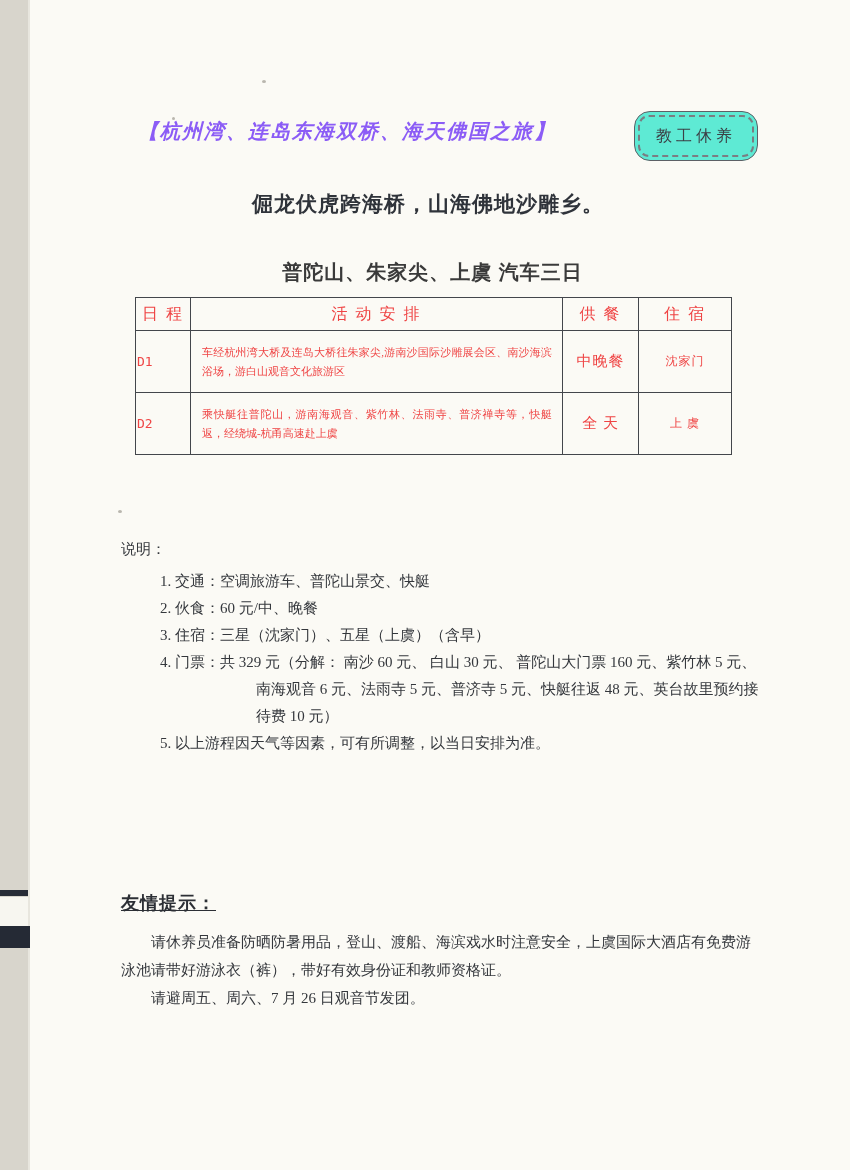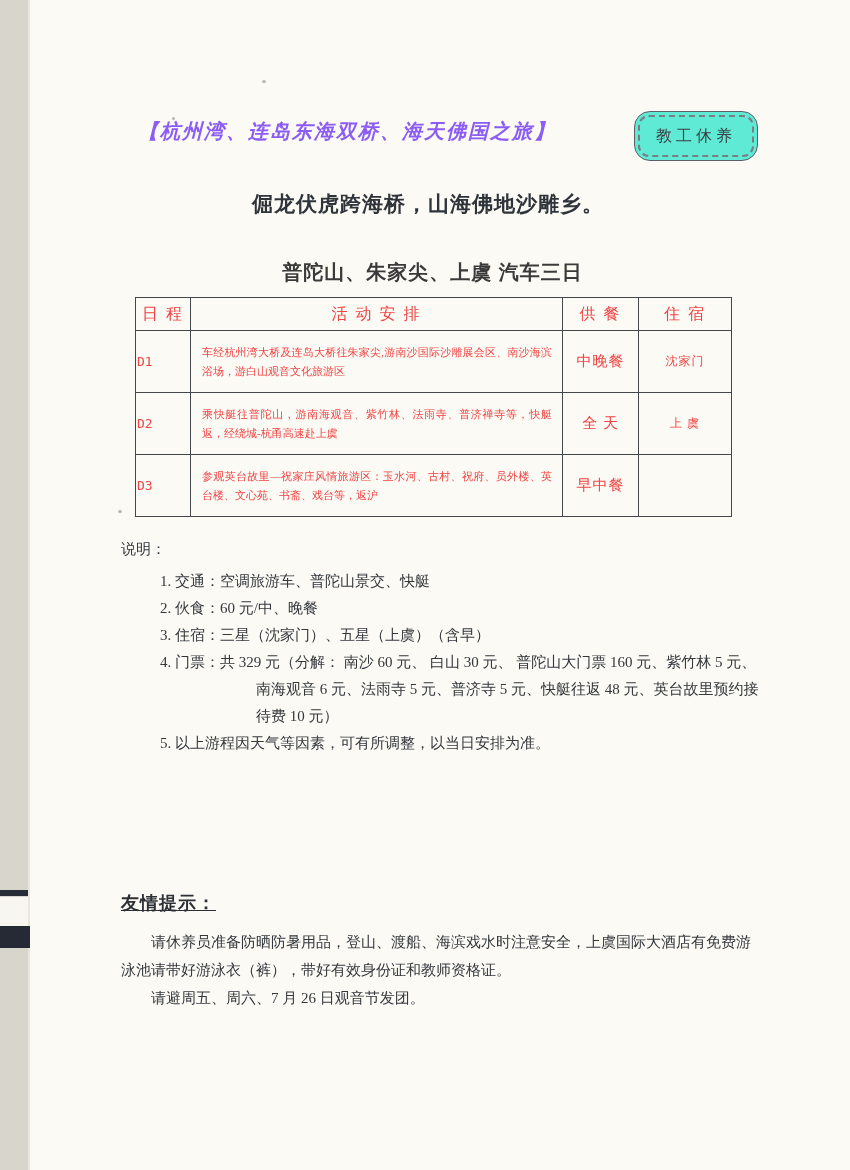--- a/index.html
+++ b/index.html
@@ -115,26 +115,20 @@
     <td class="act">车经杭州湾大桥及连岛大桥往朱家尖,游南沙国际沙雕展会区、南沙海滨浴场，游白山观音文化旅游区</td>
     <td class="meal">中晚餐</td>
     <td class="stay">沈家门</td>
   </tr>
   <tr class="r">
     <td class="day">D2</td>
     <td class="act">乘快艇往普陀山，游南海观音、紫竹林、法雨寺、普济禅寺等，快艇返，经绕城-杭甬高速赴上虞</td>
     <td class="meal">全 天</td>
     <td class="stay">上 虞</td>
   </tr>
-  <tr class="r">
-    <td class="day">D3</td>
-    <td class="act">参观英台故里—祝家庄风情旅游区：玉水河、古村、祝府、员外楼、英台楼、文心苑、书斋、戏台等，返沪</td>
-    <td class="meal">早中餐</td>
-    <td class="stay"></td>
-  </tr>
 </tbody>
   </table>
 
 <div class="notes-label">说明：</div>
 <div class="notes-list">
   <div class="n">1. 交通：空调旅游车、普陀山景交、快艇</div>
   <div class="n">2. 伙食：60 元/中、晚餐</div>
   <div class="n">3. 住宿：三星（沈家门）、五星（上虞）（含早）</div>
   <div class="n hang">4. 门票：共 329 元（分解：  南沙 60 元、  白山 30 元、  普陀山大门票 160 元、紫竹林 5 元、  南海观音 6 元、法雨寺 5 元、普济寺 5 元、快艇往返 48 元、英台故里预约接待费 10 元）</div>
   <div class="n">5. 以上游程因天气等因素，可有所调整，以当日安排为准。</div>

